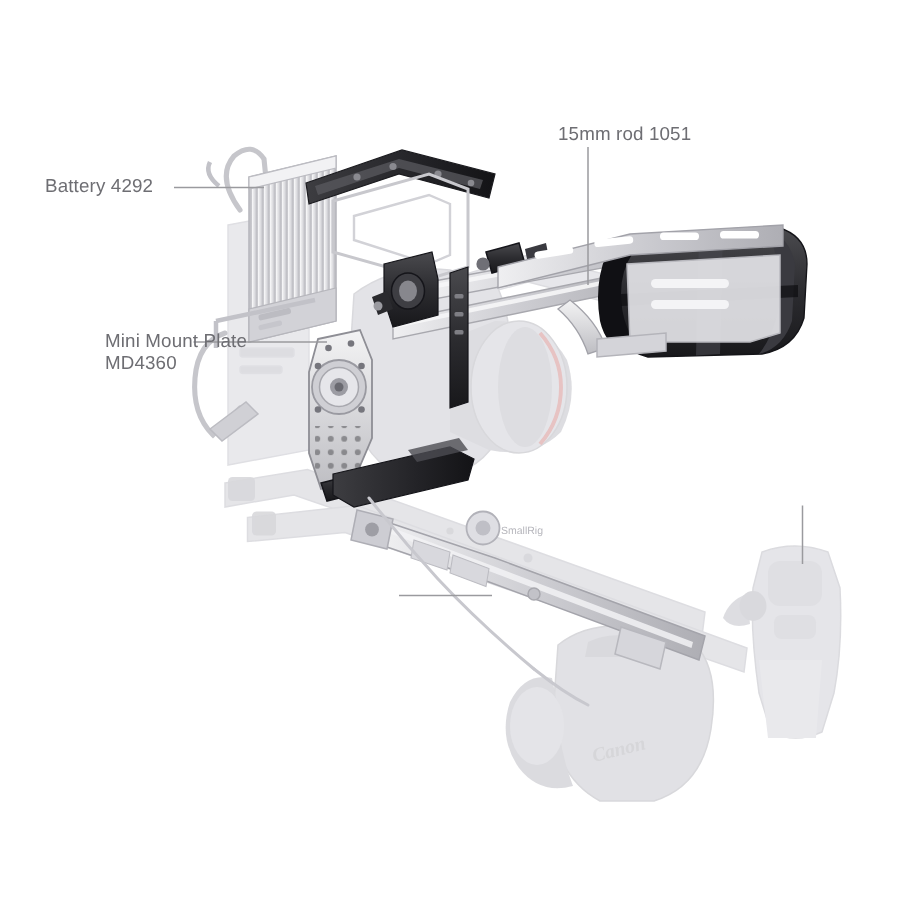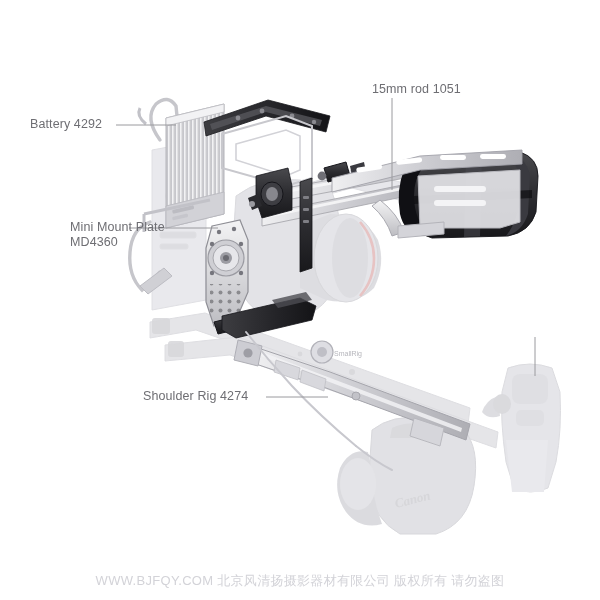--- a/index.html
+++ b/index.html
@@ -295,18 +295,16 @@
     </g>
   </svg>
 
   <div class="callout right-align" id="c-battery">Battery 4292</div>
 
   <div class="callout" id="c-mini">Mini Mount Plate
 MD4360</div>
 
   <div class="callout" id="c-rod">15mm rod 1051</div>
 
-  <div class="callout" id="c-shoulder">Shoulder Rig 4274</div>
-
-
-  <div id="footer">WWW.BJFQY.COM 北京风清扬摄影器材有限公司 版权所有 请勿盗图</div>
+
+
 
 </div>
 
 </body></html>

